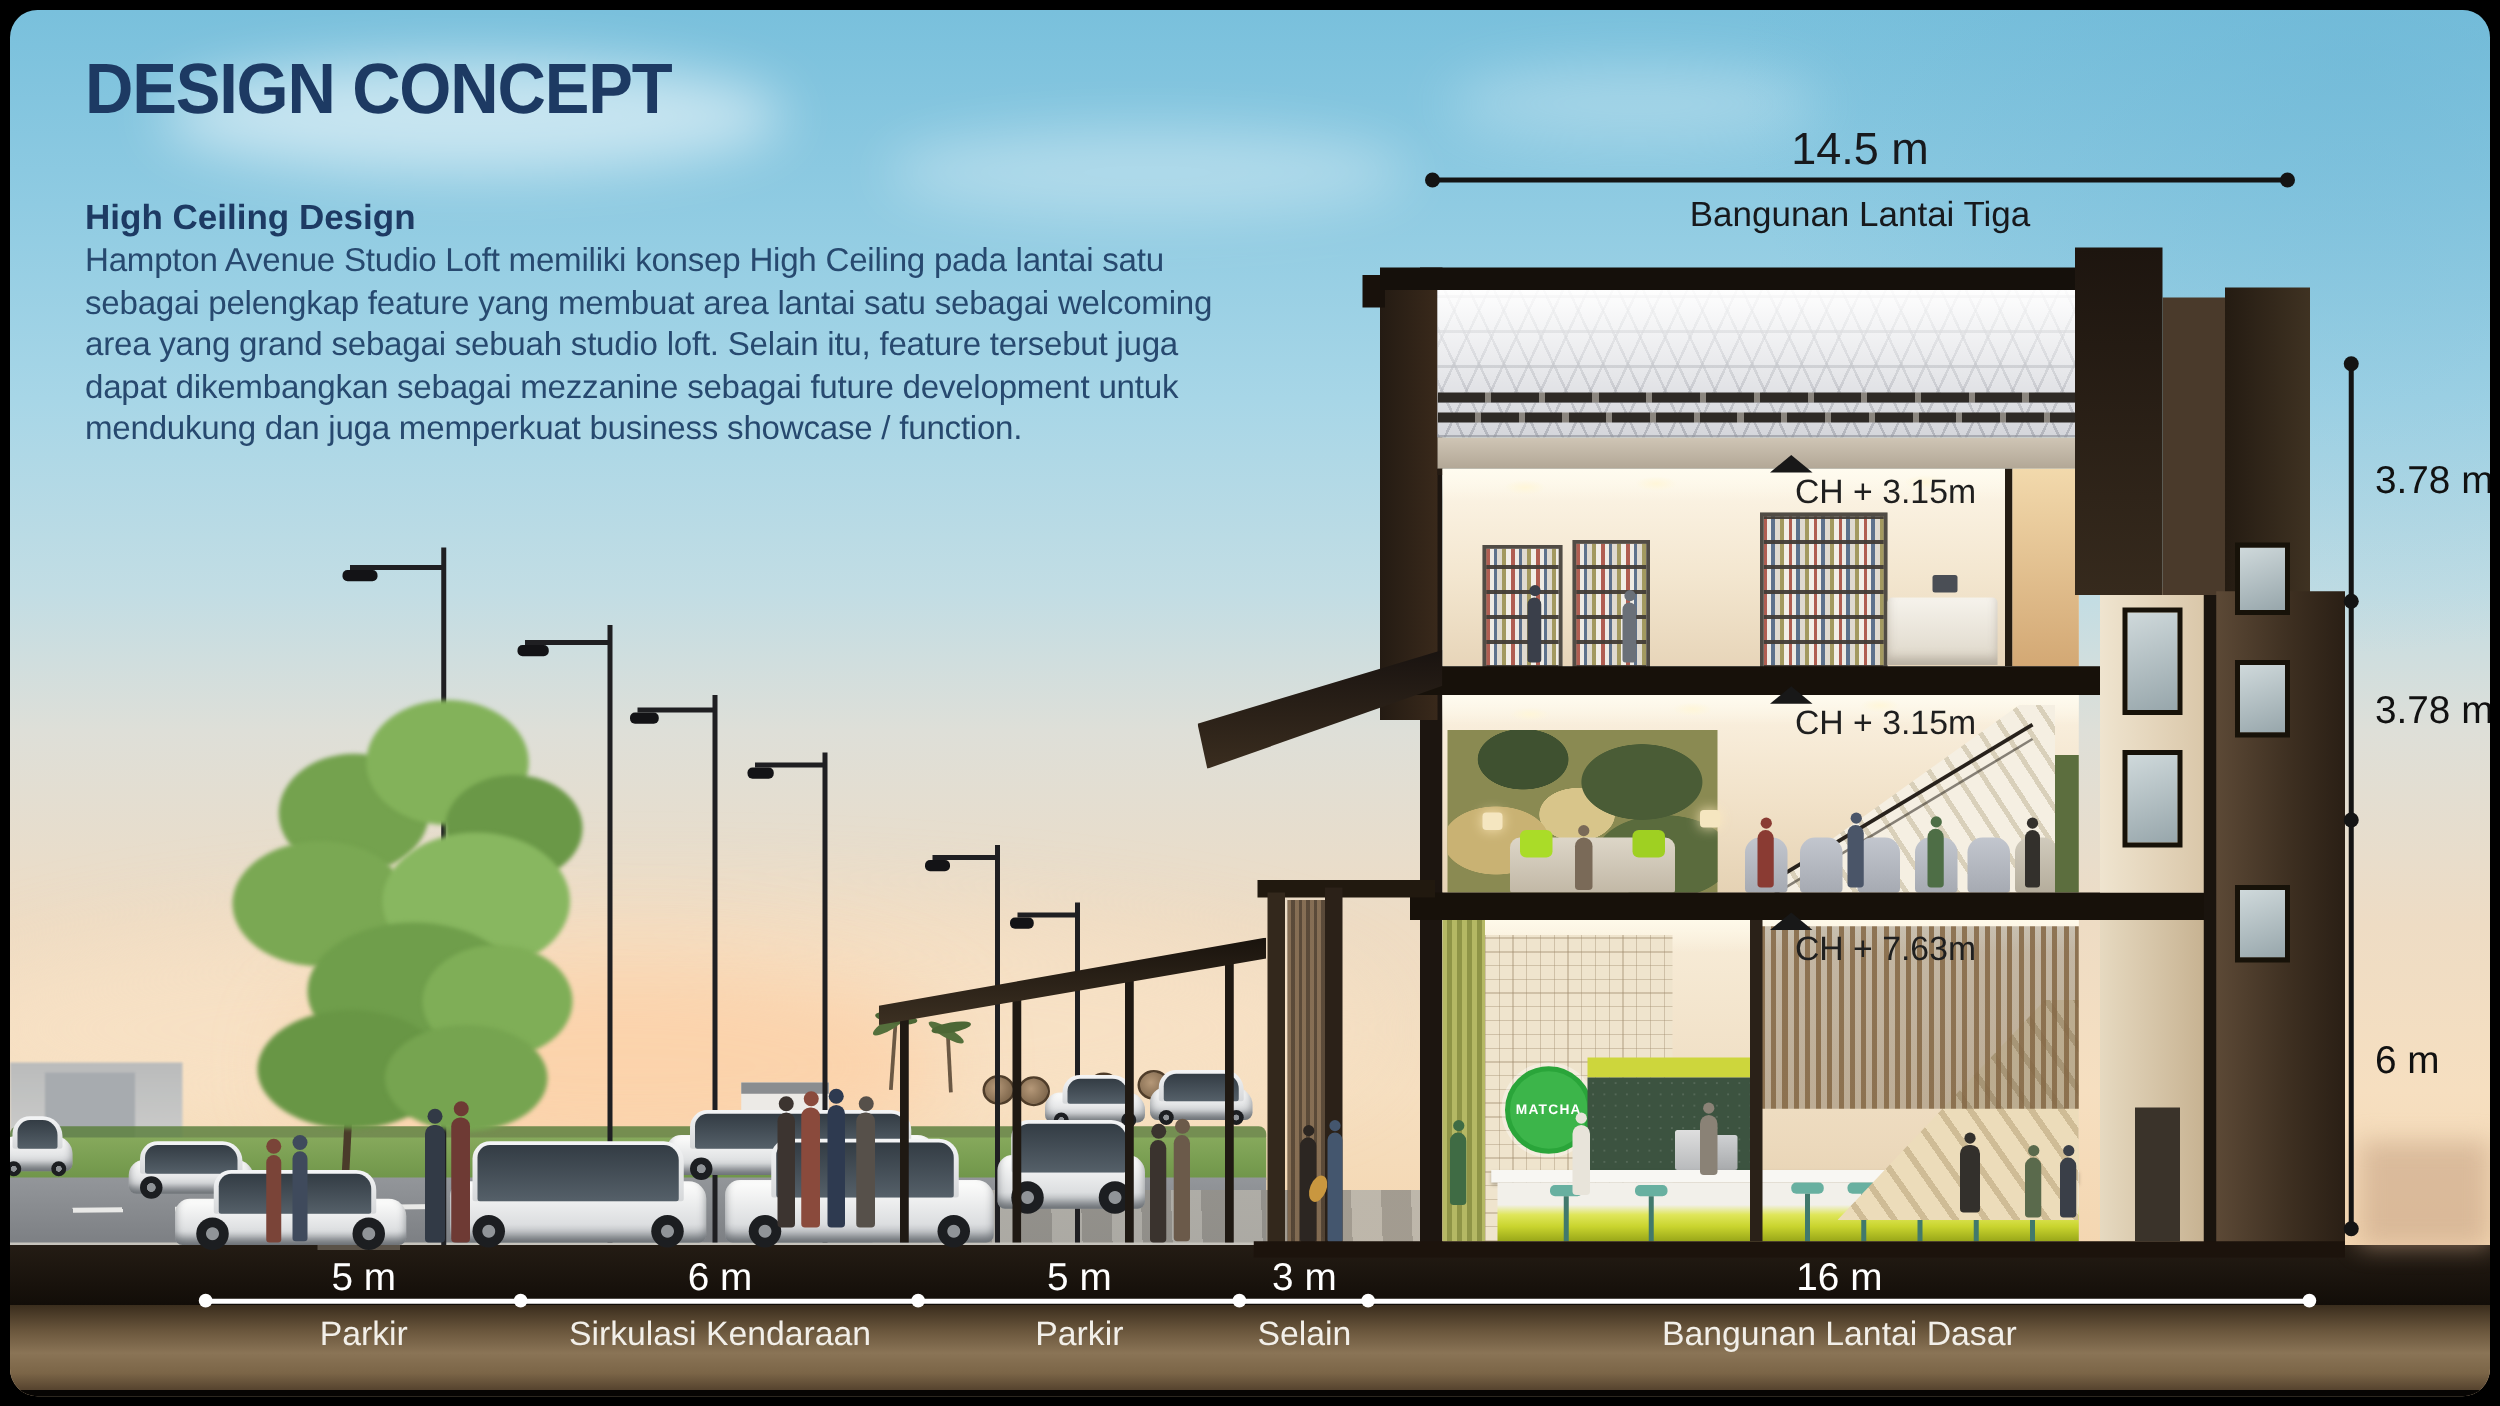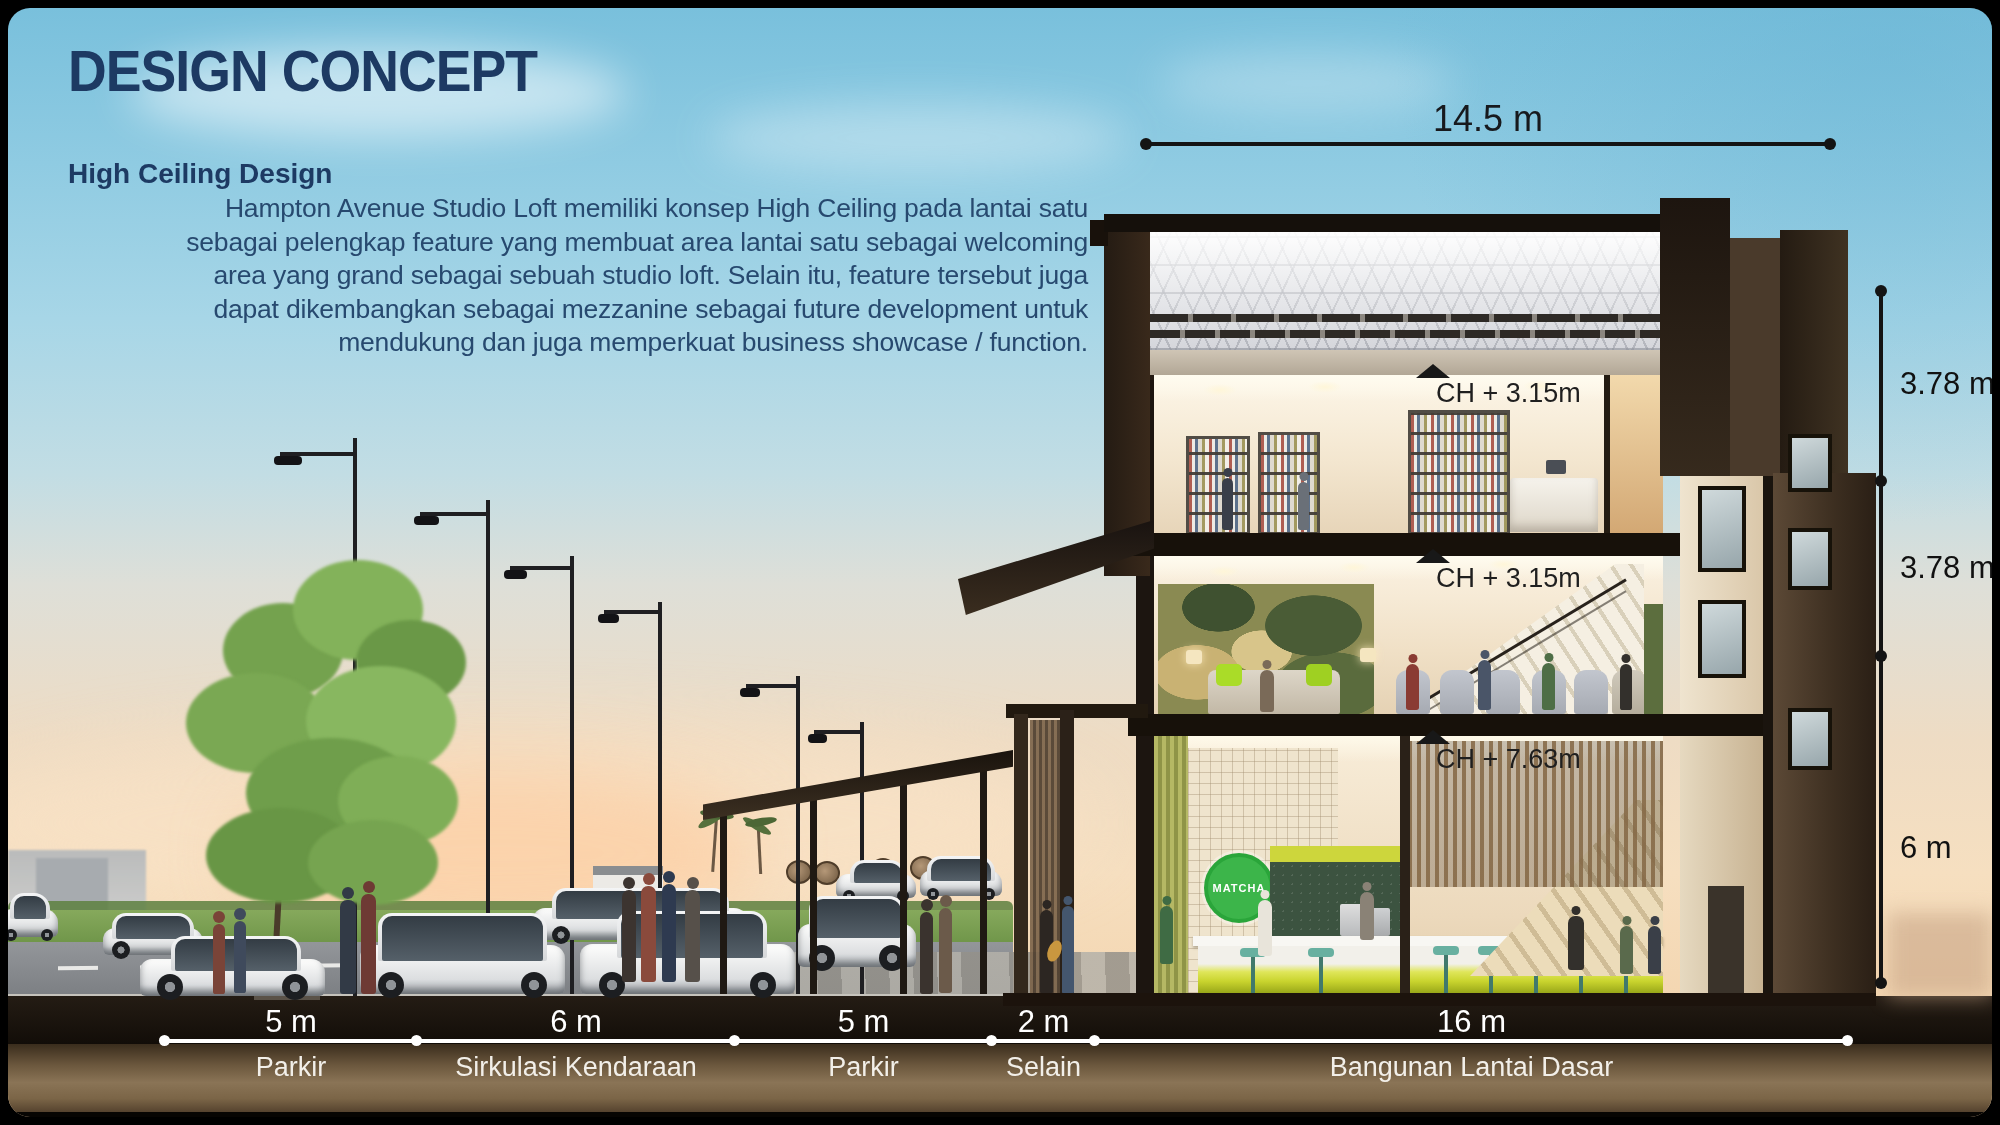--- a/index.html
+++ b/index.html
@@ -332,20 +332,21 @@
   <div class="abs ch-text" style="left:1428px;top:370px;">CH + 3.15m</div>
   <div class="abs ch-tri" style="left:1408px;top:541px;"></div>
   <div class="abs ch-text" style="left:1428px;top:555px;">CH + 3.15m</div>
   <div class="abs ch-tri" style="left:1408px;top:722px;"></div>
   <div class="abs ch-text" style="left:1428px;top:736px;">CH + 7.63m</div>
 
   <div class="abs dim-top-value" style="left:1300px;top:90px;width:360px;">14.5 m</div>
   <div class="abs dim-line" style="left:1138px;top:134px;width:684px;height:4px;"></div>
   <div class="abs dim-dot" style="left:1132px;top:130px;"></div>
   <div class="abs dim-dot" style="left:1816px;top:130px;"></div>
+  <div class="abs dim-top-label" style="left:1300px;top:148px;width:360px;">Bangunan Lantai Tiga</div>
 
   <div class="abs dim-line" style="left:1871px;top:283px;width:4px;height:692px;"></div>
   <div class="abs dim-dot" style="left:1867px;top:277px;"></div>
   <div class="abs dim-dot" style="left:1867px;top:467px;"></div>
   <div class="abs dim-dot" style="left:1867px;top:642px;"></div>
   <div class="abs dim-dot" style="left:1867px;top:969px;"></div>
   <div class="abs dim-right-value" style="left:1892px;top:358px;">3.78 m</div>
   <div class="abs dim-right-value" style="left:1892px;top:542px;">3.78 m</div>
   <div class="abs dim-right-value" style="left:1892px;top:822px;">6 m</div>
 
@@ -362,30 +363,30 @@
   </div>
   <div class="bseg" style="left:409px;top:1033px;width:318px;">
     <div class="num">6 m</div>
     <div class="lbl">Sirkulasi Kendaraan</div>
   </div>
   <div class="bseg" style="left:727px;top:1033px;width:257px;">
     <div class="num">5 m</div>
     <div class="lbl">Parkir</div>
   </div>
   <div class="bseg" style="left:984px;top:1033px;width:103px;">
-    <div class="num">2 m</div>
+    <div class="num">3 m</div>
     <div class="lbl">Selain</div>
   </div>
   <div class="bseg" style="left:1087px;top:1033px;width:753px;">
     <div class="num">16 m</div>
     <div class="lbl">Bangunan Lantai Dasar</div>
   </div>
 
   <div class="abs title" style="left:60px;top:30px;">DESIGN CONCEPT</div>
   <div class="abs sec-head" style="left:60px;top:150px;">High Ceiling Design</div>
-  <div class="abs sec-body" style="left:60px;top:184px;width:1020px;text-align:right;">Hampton Avenue Studio Loft memiliki konsep High Ceiling pada lantai satu
+  <div class="abs sec-body" style="left:60px;top:184px;width:1020px;">Hampton Avenue Studio Loft memiliki konsep High Ceiling pada lantai satu
 sebagai pelengkap feature yang membuat area lantai satu sebagai welcoming
 area yang grand sebagai sebuah studio loft. Selain itu, feature tersebut juga
 dapat dikembangkan sebagai mezzanine sebagai future development untuk
 mendukung dan juga memperkuat business showcase / function.</div>
 
 </div>
 </div>
 
 </body></html>

